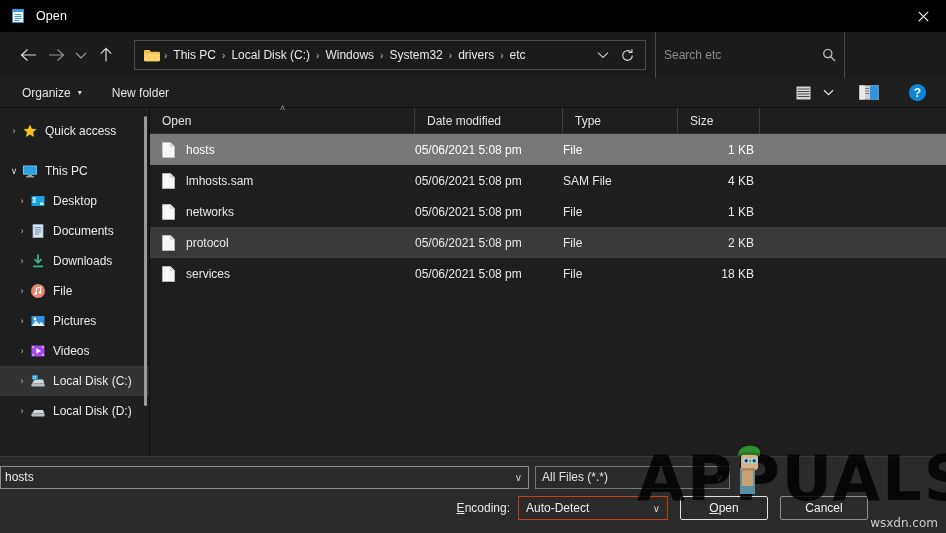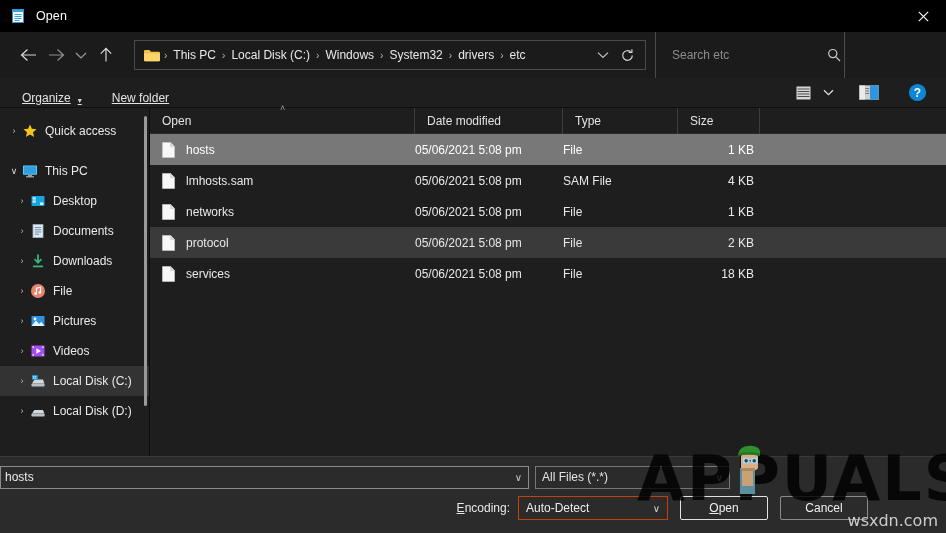--- a/index.html
+++ b/index.html
@@ -73,40 +73,40 @@
   .crumb-spring { flex: 1 1 auto; }
   .crumb-chev { color: #c8c8c8; font-size: 10px; padding: 0 9px; }
   .crumb-refresh { color: #d0d0d0; padding: 0 8px 0 2px; display:flex; align-items:center;}
 
   .searchbox {
     width: 190px; height: 48px; flex: 0 0 190px;
     margin-left: 9px;
     border: 1px solid #4b4b4b;
     background: #1b1b1b;
     display: flex; align-items: center;
-    padding: 0 16px;
+    padding: 0 8px;
   }
   .searchbox input {
     flex: 1 1 auto; background: transparent; border: 0; outline: 0;
     color: #e6e6e6; font-size: 12px; font-family: inherit;
   }
   .searchbox input::placeholder { color: #8d8d8d; }
   .search-icon { color: #c9c9c9; flex:0 0 auto; display:flex; }
 
   
   .cmdbar {
     height: 30px; flex: 0 0 30px;
     background: #1e1e1e;
     display: flex; align-items: center;
     padding: 0 14px;
     border-bottom: 1px solid #101010;
   }
   .cmd {
     font-size: 12px; color: #e4e4e4;
-    padding: 0 8px; height: 24px; display: flex; align-items: flex-end; text-decoration: underline;
+    padding: 0 8px; height: 24px; display: flex; align-items: center;
   }
   .cmd .caret { font-size: 8px; margin-left: 7px; color: #dcdcdc; }
   .cmd-spring { flex: 1 1 auto; }
   .cmd-icons { display: flex; align-items: center; gap: 0px; }
   .iconbtn {
     width: 30px; height: 26px;
     display: flex; align-items: center; justify-content: center;
   }
 
   
@@ -245,21 +245,21 @@
     font-family: "DejaVu Sans", sans-serif;
     pointer-events: none;
     z-index: 40;
   }
   .wm-mascot {
     position: absolute; left: 731px; top: 444px;
     width: 36px; height: 52px; z-index: 41; pointer-events: none;
   }
   .wm-wsxdn {
     position: absolute; right: 8px; bottom: 3px;
-    font-size: 16px; color: #cccccc; z-index: 42;
+    font-size: 12px; color: #cccccc; z-index: 42;
     font-family: "DejaVu Sans", sans-serif;
     pointer-events: none;
   }
 </style>
 </head>
 <body>
 
 <div id="dialog">
 
   <div class="titlebar">

